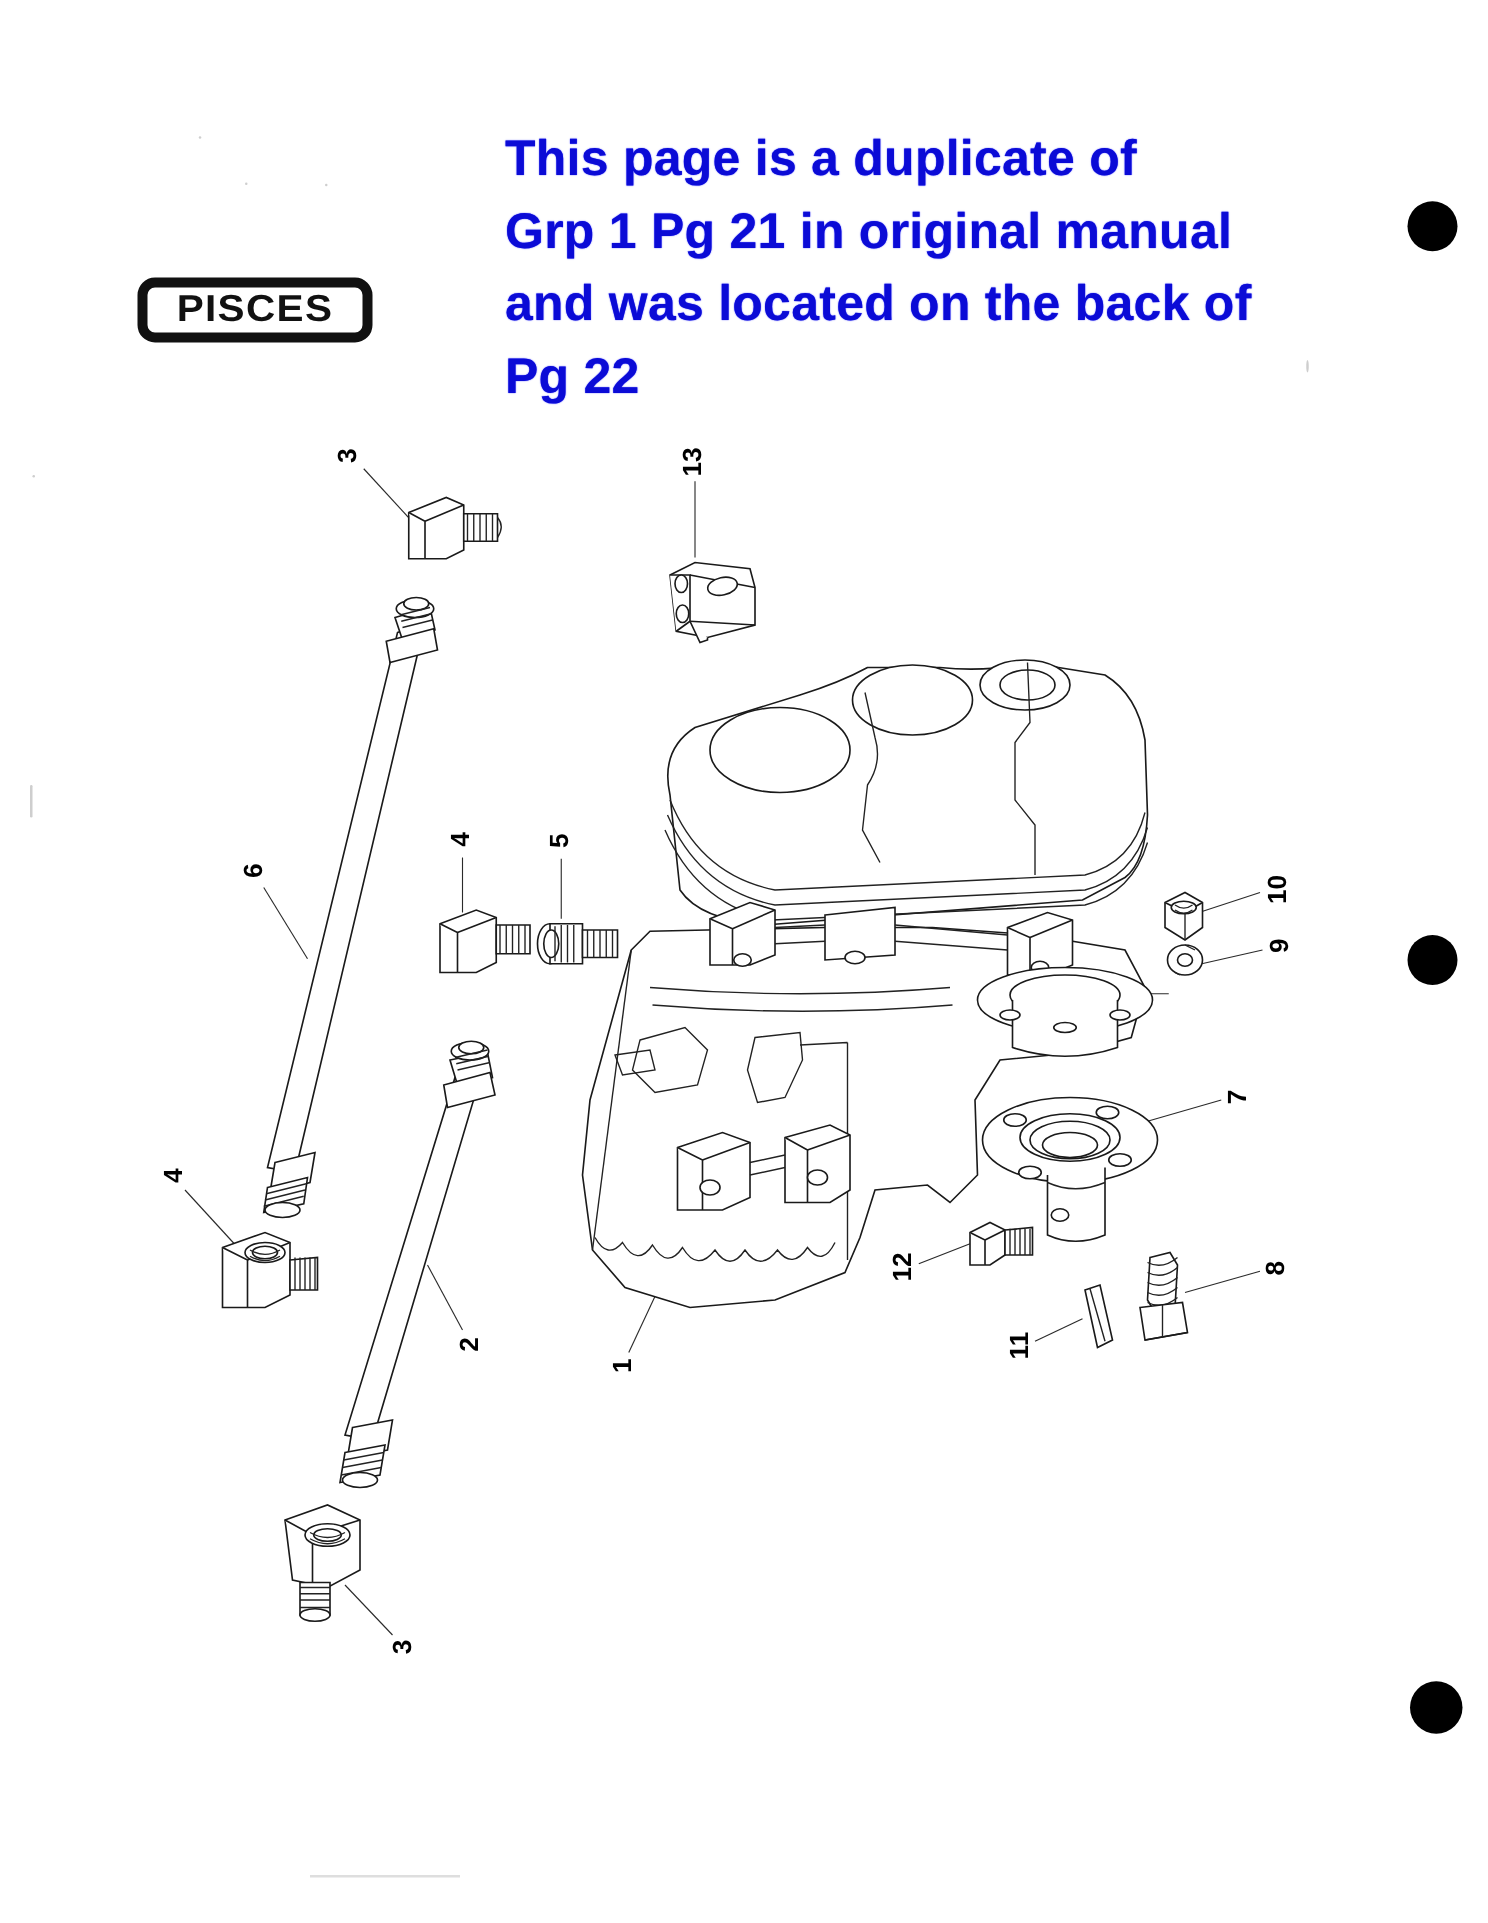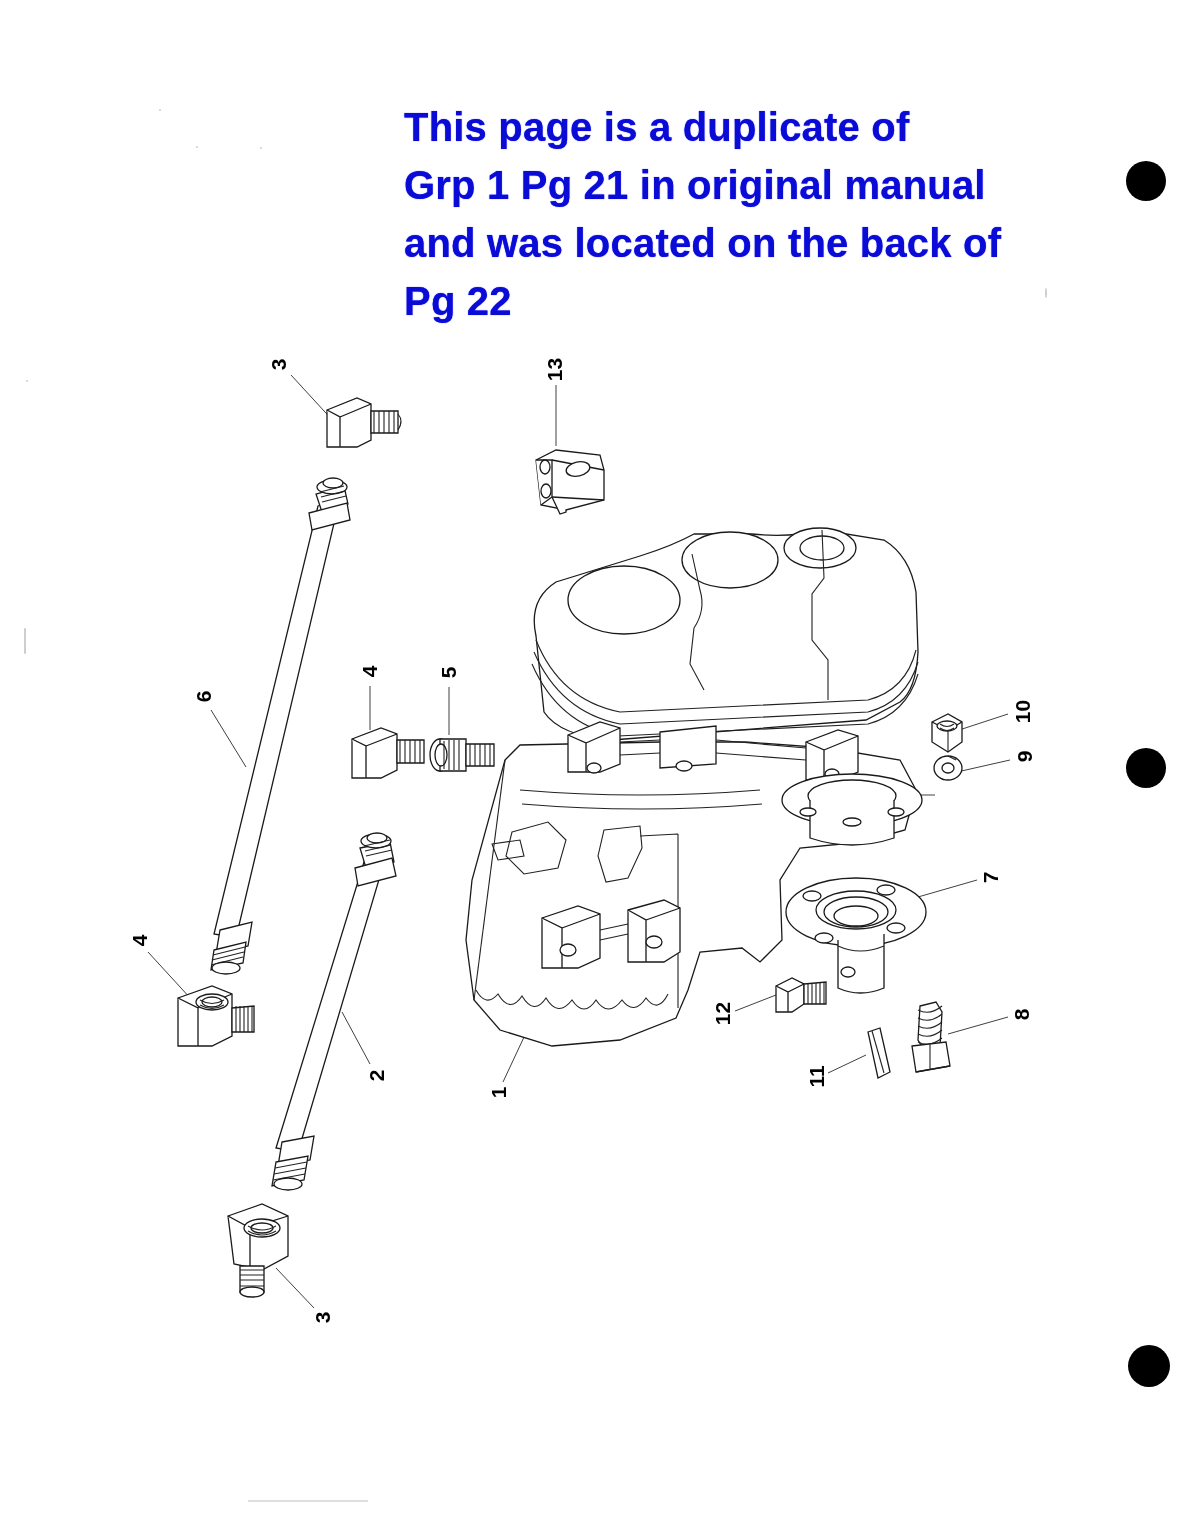--- a/index.html
+++ b/index.html
@@ -289,20 +289,24 @@
       <ellipse class="fillw" cx="252" cy="1292" rx="12" ry="5"></ellipse>
     </g>
 
   </svg>
 
   <div id="annotation">This page is a duplicate of
 Grp 1 Pg 21 in original manual
 and was located on the back of
 Pg 22</div>
 
+  <div id="logo">
+    <div class="frame"></div>
+    <div class="word">PISCES</div>
+  </div>
 
   <div id="callouts">
       <div class="callout" style="left: 264px; top: 354px; width: 28px; text-align: center;">3</div>
       <div class="callout" style="left: 540px; top: 359px; width: 28px; text-align: center;">13</div>
       <div class="callout" style="left: 189px; top: 686px; width: 28px; text-align: center;">6</div>
       <div class="callout" style="left: 355px; top: 661px; width: 28px; text-align: center;">4</div>
       <div class="callout" style="left: 434px; top: 662px; width: 28px; text-align: center;">5</div>
       <div class="callout" style="left: 1008px; top: 701px; width: 28px; text-align: center;">10</div>
       <div class="callout" style="left: 1010px; top: 746px; width: 28px; text-align: center;">9</div>
       <div class="callout" style="left: 976px; top: 867px; width: 28px; text-align: center;">7</div>

